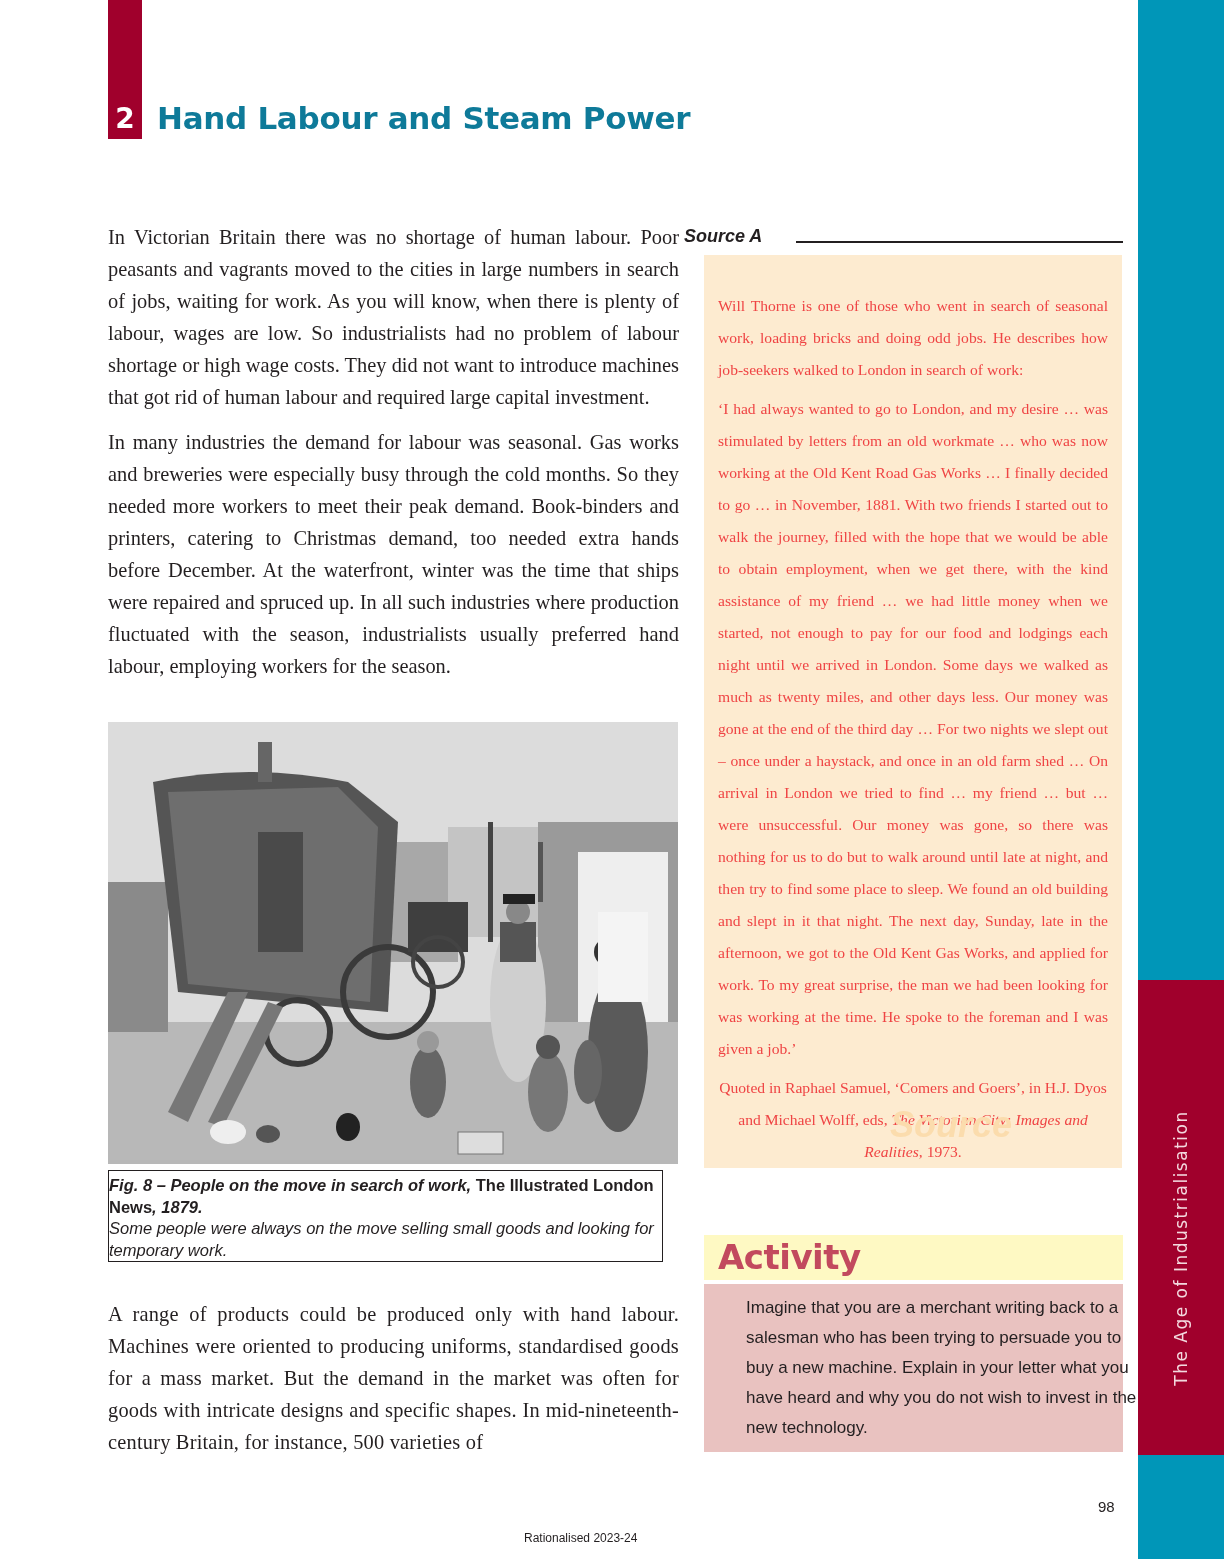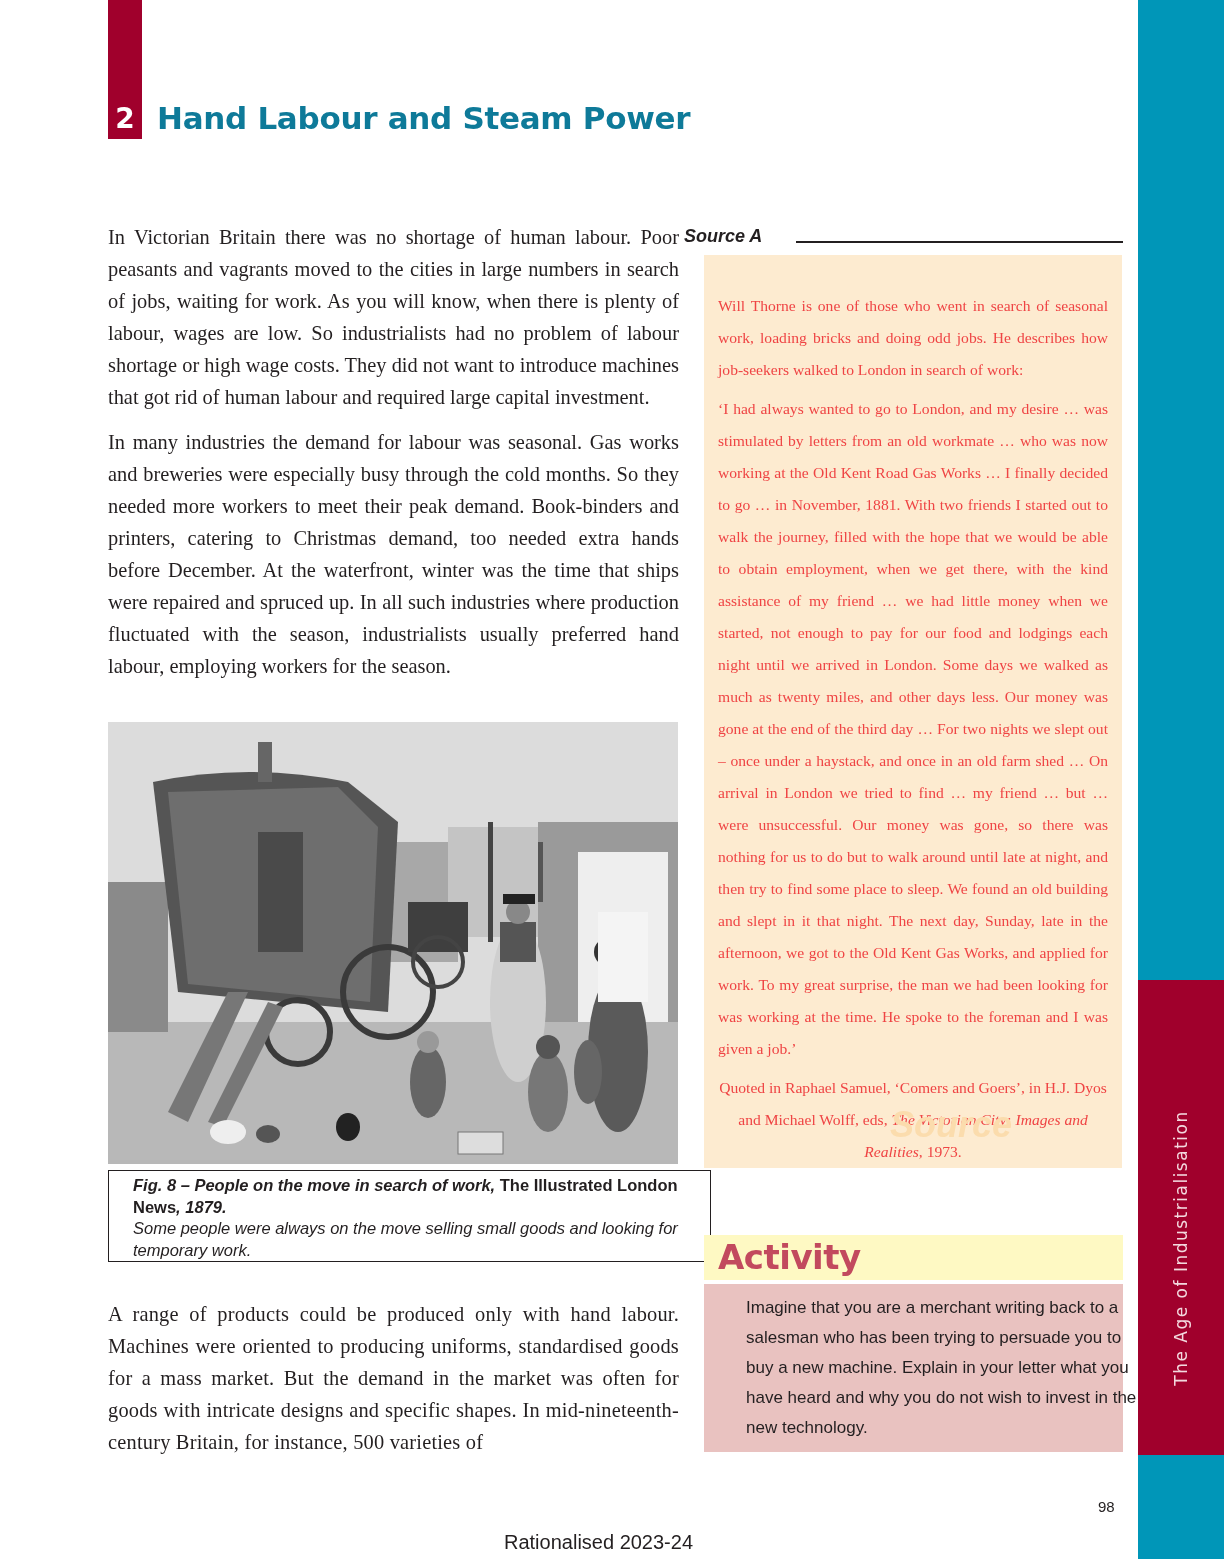--- a/index.html
+++ b/index.html
@@ -48,21 +48,21 @@
     .p3 { top: 1298px; letter-spacing: 0.2px; }
 
     .figure {
       position: absolute; left: 108px; top: 722px; width: 570px; height: 442px;
       background: linear-gradient(180deg, #e6e6e6 0%, #cfcfcf 40%, #b3b3b3 70%, #cdcdcd 100%);
       overflow: hidden;
     }
     .figure svg { display: block; }
     .caption {
       position: absolute; left: 108px; top: 1170px; width: 553px; height: 82px;
-      border: 1.5px solid #231f20; padding: 4px 24px;
+      border: 1.5px solid #231f20; padding: 4px 0;
       font-family: "Liberation Sans", sans-serif; font-size: 16.5px; line-height: 21.5px;
       color: #231f20;
     }
     .caption .b-it { font-weight: bold; font-style: italic; }
     .caption .b { font-weight: bold; }
     .caption .it { font-style: italic; }
 
     .source-label {
       position: absolute; left: 684px; top: 226px;
       font-family: Liberation Sans, sans-serif; font-weight: bold; font-style: italic;
@@ -104,22 +104,22 @@
     .activity-text {
       position: absolute; left: 746px; top: 1293px; width: 395px;
       font-family: "Liberation Sans", sans-serif; font-size: 17px; line-height: 30px;
       color: #231f20;
     }
     .page-num {
       position: absolute; left: 1098px; top: 1498px;
       font-family: "Liberation Sans", sans-serif; font-size: 15px; color: #231f20;
     }
     .footer-note {
-      position: absolute; left: 504px; top: 1531px;
-      font-family: "Liberation Sans", sans-serif; font-size: 20px; color: #231f20;
+      position: absolute; left: 524px; top: 1531px;
+      font-family: "Liberation Sans", sans-serif; font-size: 12px; color: #231f20;
     }
   </style>
 </head>
 <body>
 
 <div class="side-band"></div>
 <div class="side-red"></div>
 <div class="side-title">
   <span>The Age of Industrialisation</span>
 </div>

